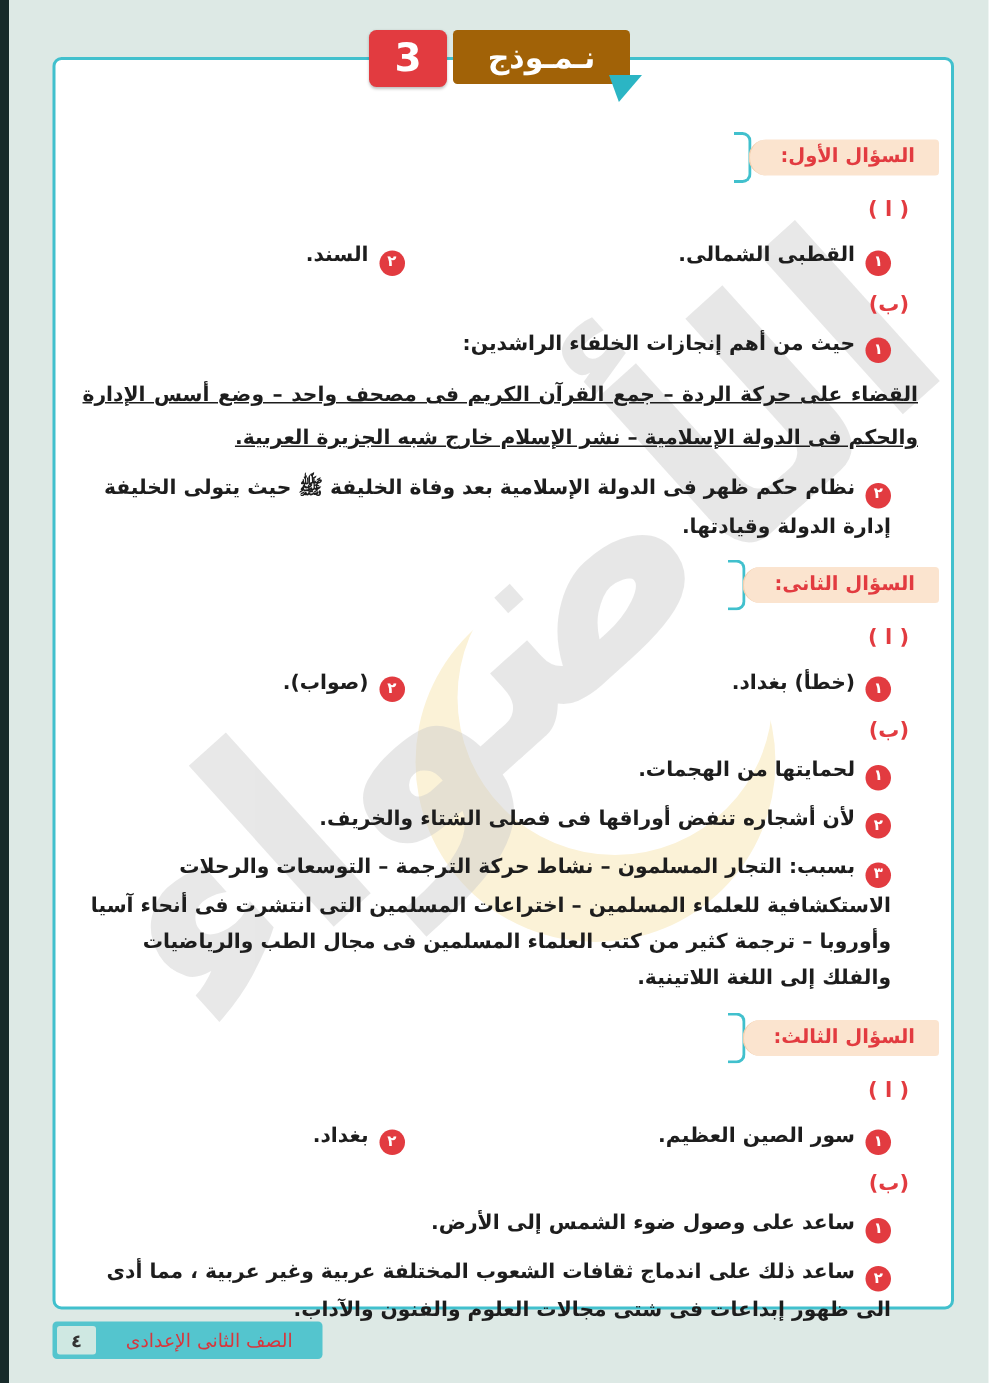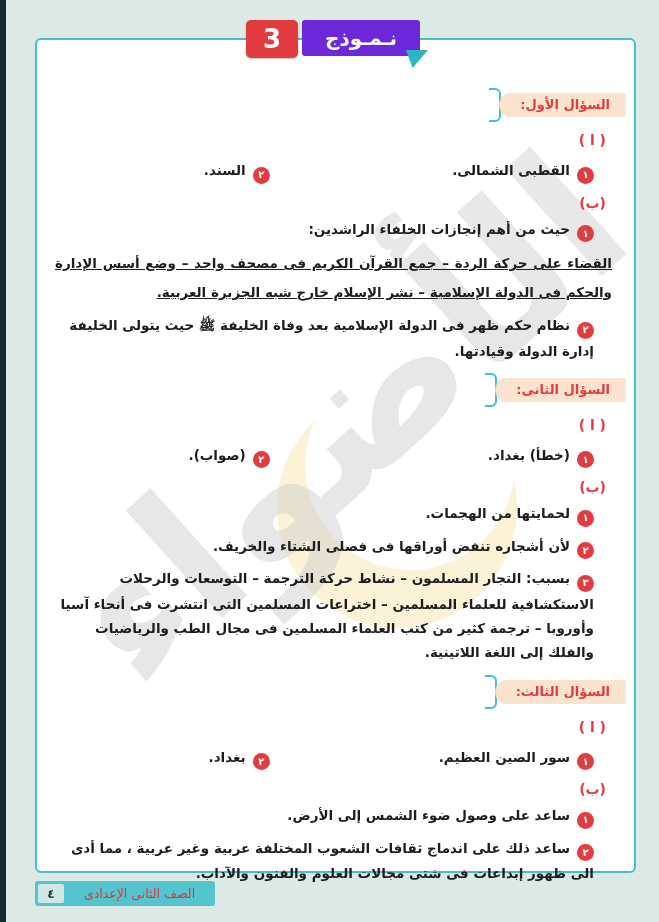--- a/index.html
+++ b/index.html
@@ -26,21 +26,21 @@
     white-space:nowrap;letter-spacing:8px;
   }
   
   .banner{position:absolute;left:246px;top:20px;z-index:3;display:flex;align-items:flex-start;direction:ltr;}
   .model-box{
     width:52px;height:38px;background:#e23b40;border-radius:5px;
     color:#fff;font-size:26px;font-weight:bold;display:flex;align-items:center;justify-content:center;
     box-shadow:0 1px 2px rgba(0,0,0,.25);
   }
   .ribbon{
-    margin-left:4px;width:118px;height:36px;background:#6d28d9;border-radius:3px;
+    margin-left:4px;width:118px;height:36px;background:#a16207;border-radius:3px;
     color:#fff;font-size:20px;font-weight:bold;display:flex;align-items:center;justify-content:center;
     position:relative;
   }
   .ribbon-tail{
     position:absolute;right:-8px;bottom:-12px;width:22px;height:18px;background:#2bb5c4;
     clip-path:polygon(0 0,100% 0,30% 100%);
   }
   
   .content{
     position:relative;z-index:1;direction:rtl;

